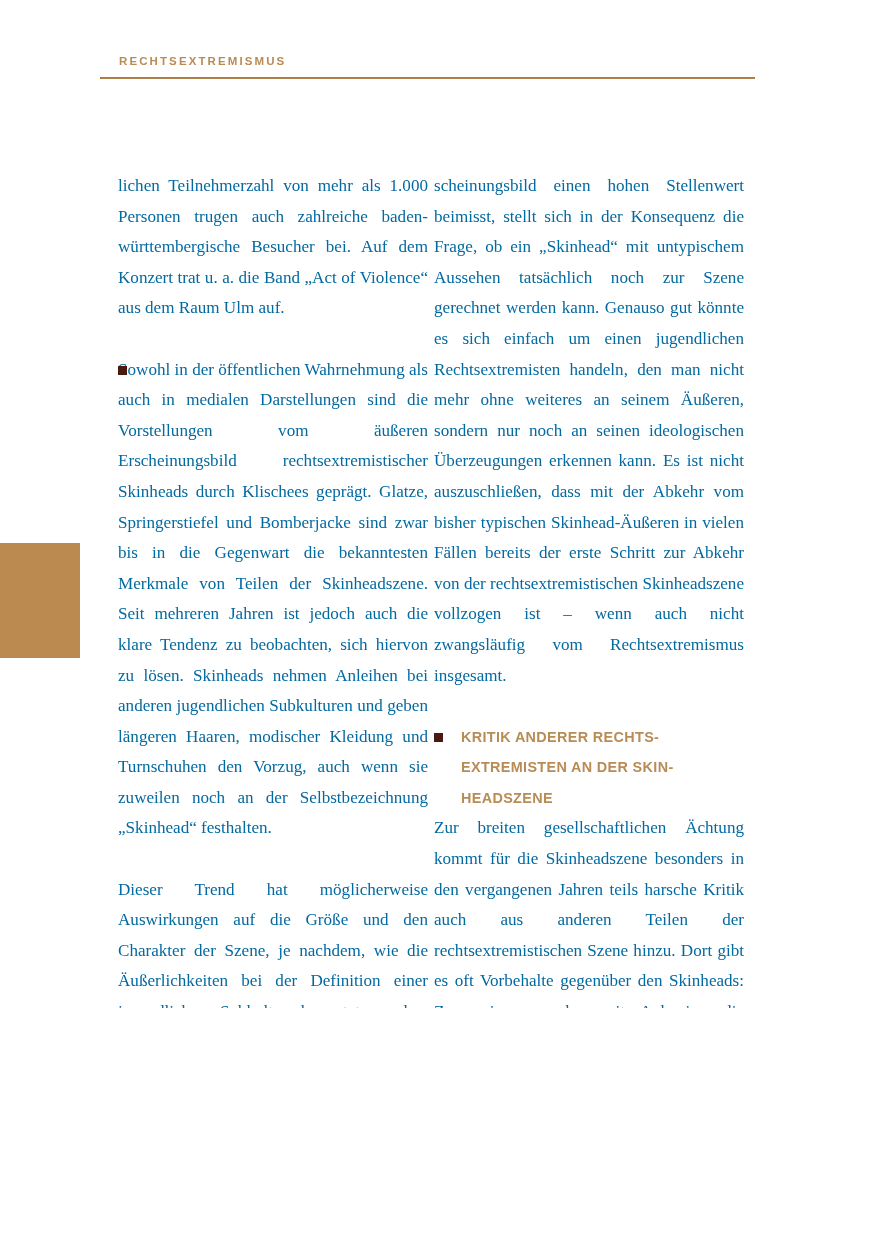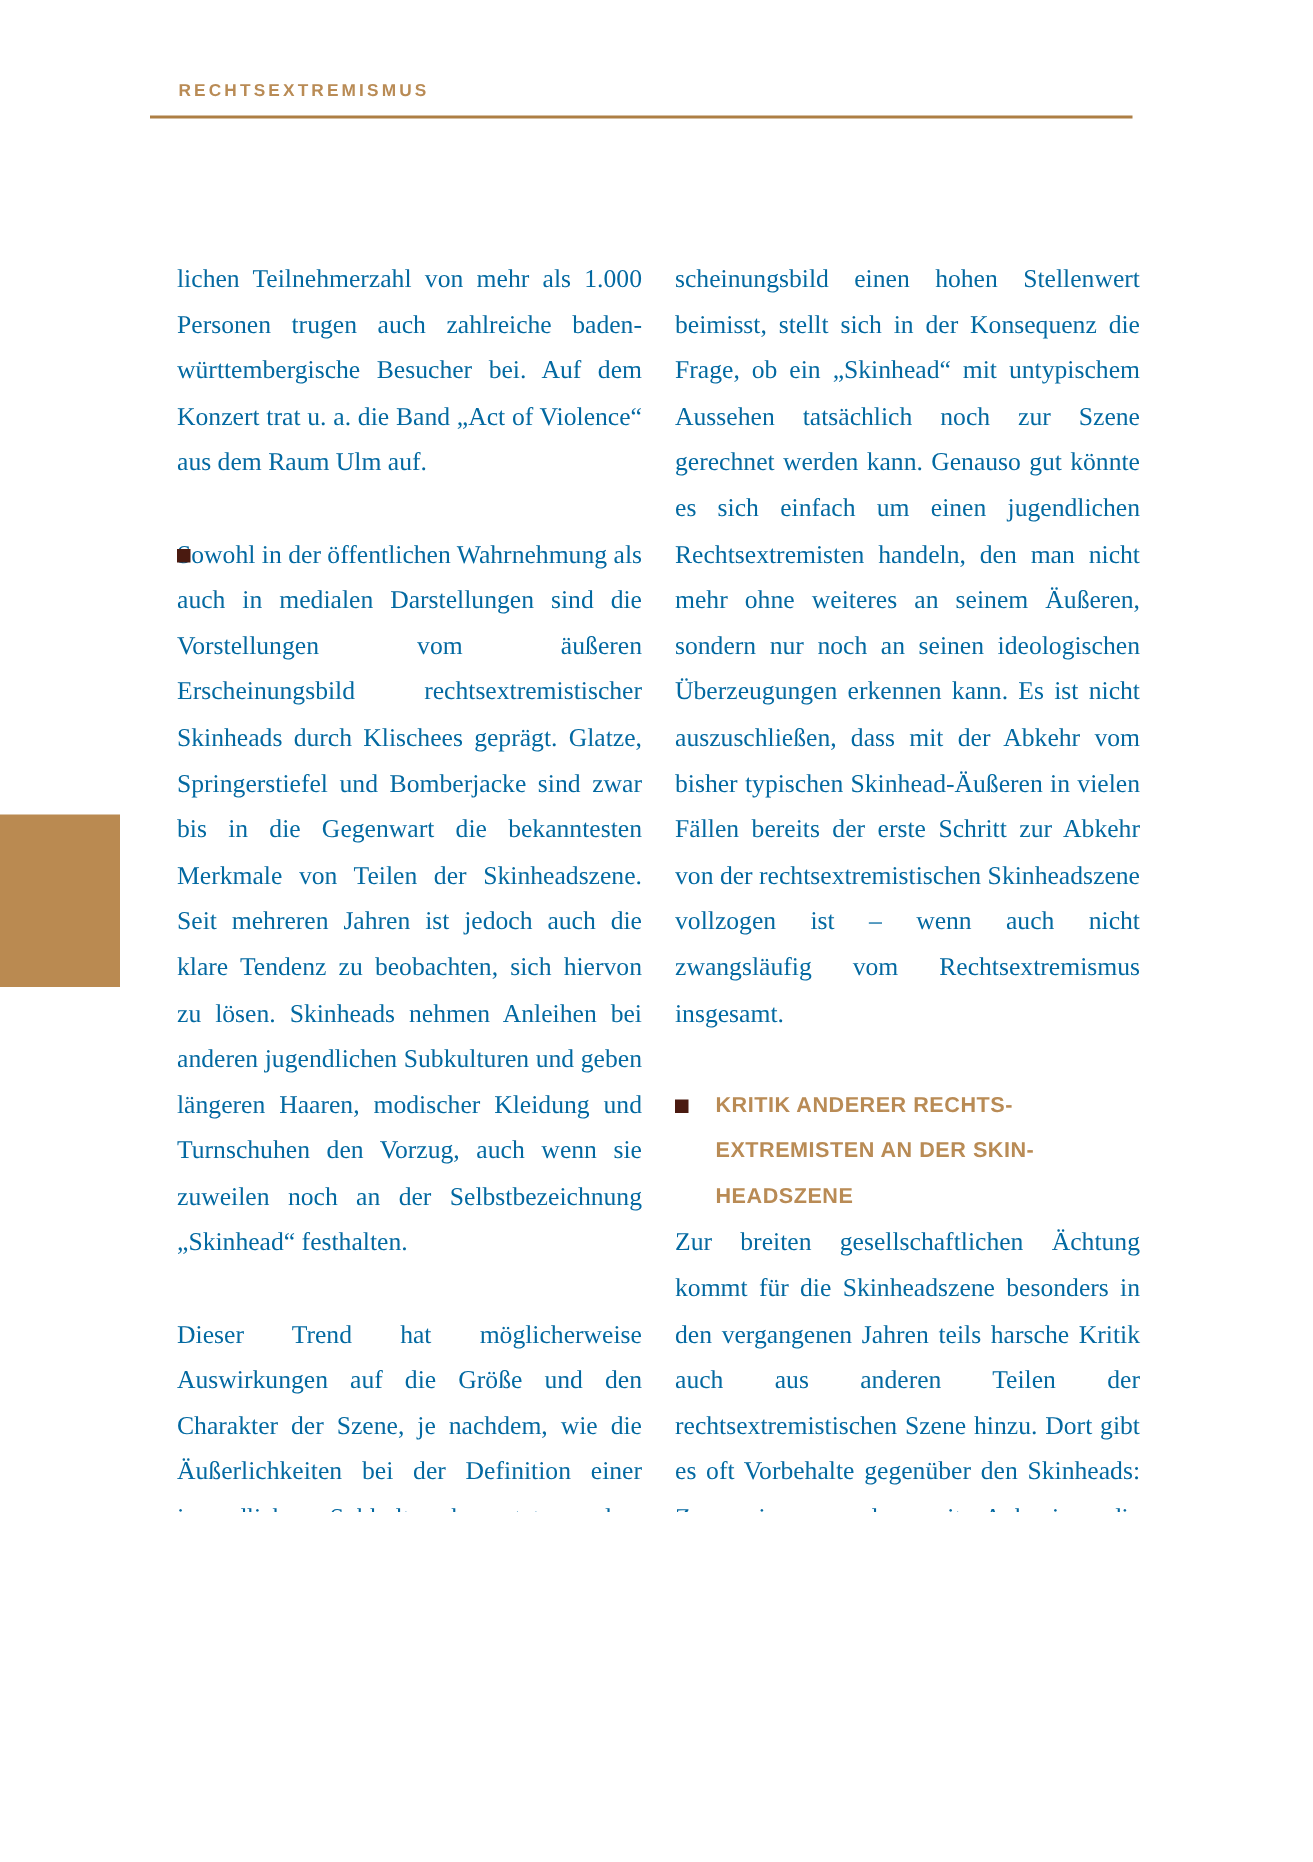--- a/index.html
+++ b/index.html
@@ -48,21 +48,21 @@
     background: #ba8a51;
   }
 
   
   .col {
     position: absolute;
     top: 171px;
     width: 310px;
   }
   .col-left  { left: 118px; }
-  .col-right { left: 450px; }
+  .col-right { left: 434px; }
 
   p.body {
     margin: 0;
     font-size: 17.1px;
     line-height: 30.6px;
     color: #0369a1;
     text-align: justify;
     text-justify: inter-word;
     -webkit-hyphens: manual;
     hyphens: manual;

